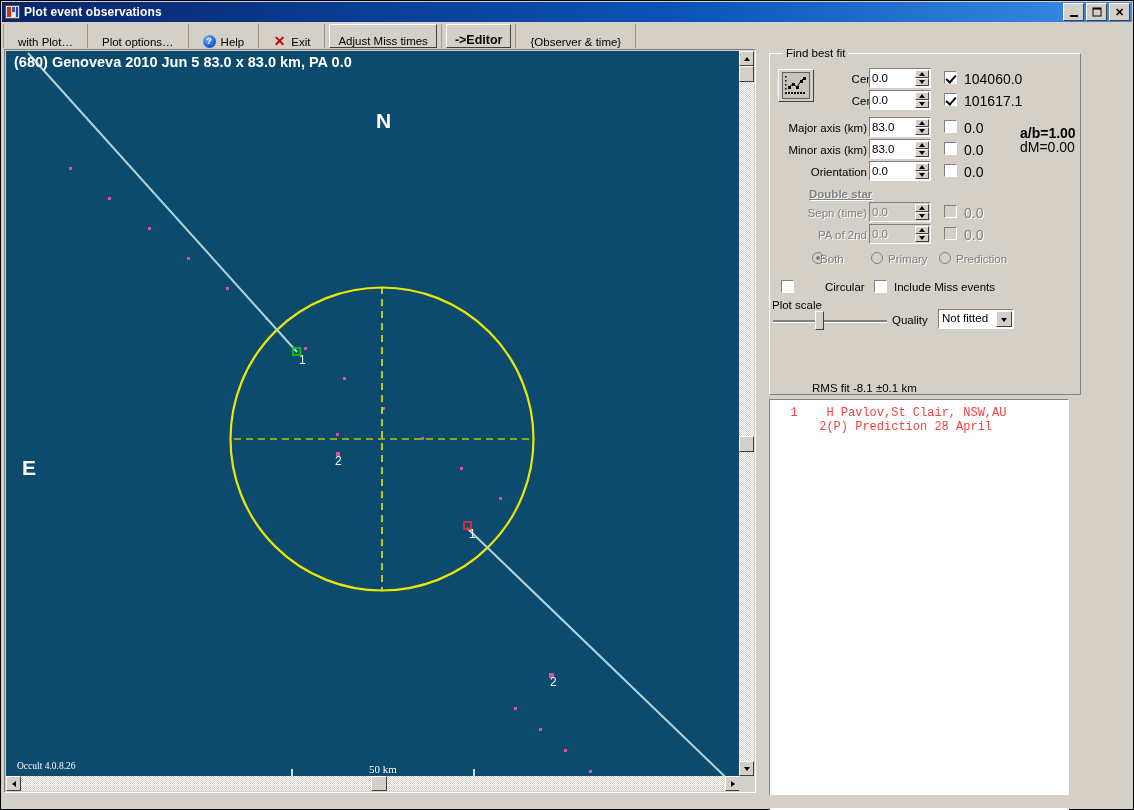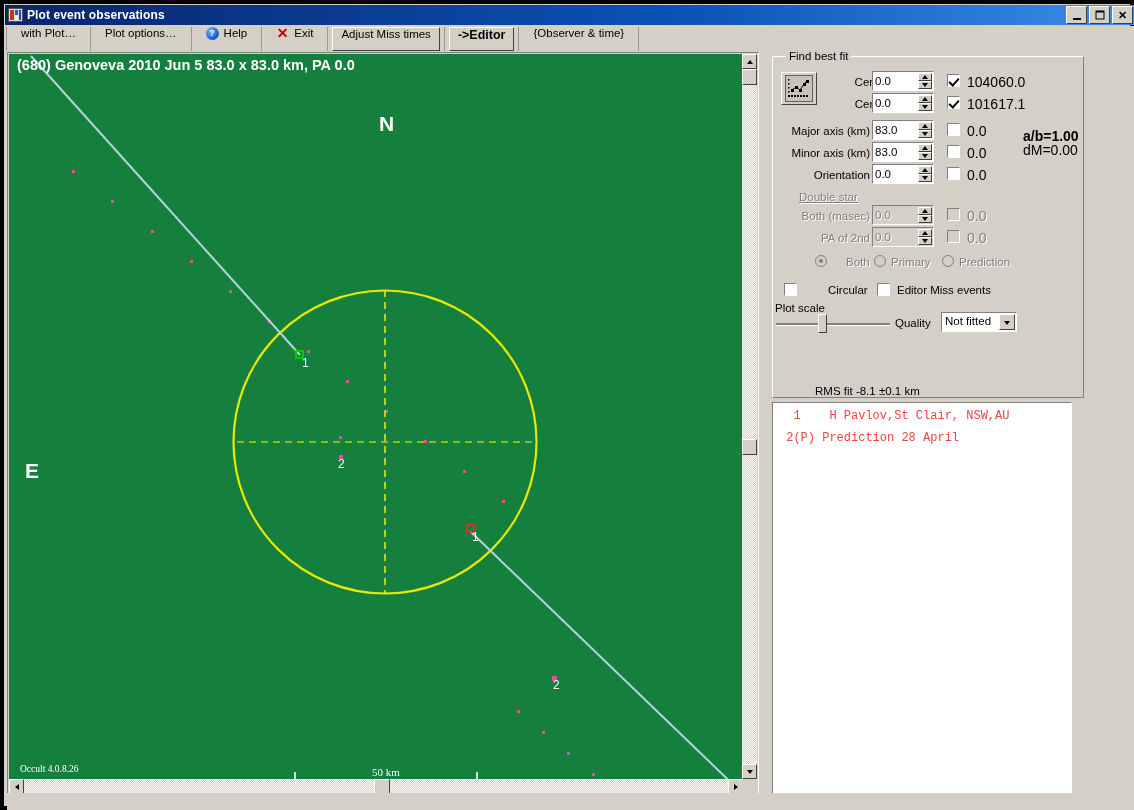--- a/index.html
+++ b/index.html
@@ -1,21 +1,21 @@
 <!DOCTYPE html>
 <html><head>
 <meta charset="utf-8">
 <style>
   html,body{margin:0;padding:0;background:#808080;}
   body{width:1134px;height:810px;overflow:hidden;font-family:"Liberation Sans",sans-serif;}
 
   .win{
     position:absolute;left:0;top:0;width:1134px;height:810px;
     background:#d4d0c8;
-    border:4px solid #000000;
+    border:1px solid #000000;
     box-sizing:border-box;
   }
   
   .titlebar{
     position:absolute;left:1px;top:1px;width:1130px;height:20px;
     background:linear-gradient(to right,#0a246a 0%,#0a53b8 60%,#3a8ee6 100%);
     display:flex;align-items:center;
   }
   .title-icon{
     width:15px;height:14px;margin-left:3px;margin-right:4px;
@@ -40,21 +40,21 @@
   .clo .g{font-size:11px;font-weight:bold;line-height:10px;color:#000;}
 
   
   .toolbar{
     position:absolute;left:1px;top:22px;width:1130px;height:26px;
     background:#d4d0c8;
     display:flex;align-items:center;
   }
   .tb-sep{width:1px;height:24px;background:#9a968e;margin:0 1px;}
   .tb-item{
-    height:24px;display:flex;align-items:flex-start;padding:0 13px;
+    height:24px;display:flex;align-items:flex-end;padding:0 13px;
     font-size:11.5px;color:#000;white-space:nowrap;
   }
   .tb-item.raised{
     border-top:1px solid #fff;border-left:1px solid #fff;
     border-right:1px solid #404040;border-bottom:1px solid #404040;
     height:22px;margin:0 3px;padding:0 8px;
   }
   .tb-item.editor{font-weight:bold;font-size:12.5px;}
   .help-ico{
     width:13px;height:13px;border-radius:50%;
@@ -70,21 +70,21 @@
   
   .plotwrap{
     position:absolute;left:3px;top:48px;width:752px;height:744px;
     background:#d4d0c8;
     border-top:1px solid #808080;border-left:1px solid #808080;
     border-right:1px solid #fff;border-bottom:1px solid #fff;
     box-sizing:border-box;
   }
   .plot{
     position:absolute;left:1px;top:1px;width:734px;height:725px;
-    background:#15803d;overflow:hidden;
+    background:#0c4a6e;overflow:hidden;
   }
   .plot svg{position:absolute;left:0;top:0;}
   .ptxt{position:absolute;color:#fff;font-family:"Liberation Sans",sans-serif;}
   .t1{left:8px;top:3px;font-size:14.5px;font-weight:bold;white-space:nowrap;}
   .t2{left:8px;top:22px;font-size:14.5px;font-weight:bold;white-space:nowrap;}
   .nlbl{left:370px;top:58px;font-size:21px;font-weight:bold;}
   .elbl{left:16px;top:405px;font-size:21px;font-weight:bold;}
   .occ{left:11px;top:710px;font-size:9.5px;font-family:"Liberation Serif",serif;}
   .sclbl{left:285px;top:712px;width:184px;text-align:center;font-size:11px;font-family:"Liberation Serif",serif;}
   .ptlabel{position:absolute;color:#fff;font-size:12px;font-family:"Liberation Sans",sans-serif;}
@@ -463,23 +463,23 @@
       <div class="dbtn">
           <span class="sb-arrow dn"></span>
         </div>
     </div>
     <div class="cbx" style="left:183px;top:115px;"></div>
     <div class="val" style="left:203px;top:115px;">0.0</div>
 
     <div class="val" style="left:259px;top:76px;font-weight:bold;">a/b=1.00</div>
     <div class="val" style="left:259px;top:90px;">dM=0.00</div>
 
-    <div class="dstar" style="left:35px;top:139px;">Double star</div>
-
-    <div class="lbl dis" style="left:26px;top:158px;width:80px;">Both (masec)</div>
+    <div class="dstar" style="left:48px;top:139px;font-weight:bold;">Double star</div>
+
+    <div class="lbl dis" style="left:26px;top:158px;width:80px;">Sepn (time)</div>
     <div class="spin dis" style="left:108px;top:153px;">
       <input type="text" readonly="" disabled="" value="0.0" style="">
       <div class="ubtn">
           <span class="sb-arrow up"></span>
         </div>
       <div class="dbtn">
           <span class="sb-arrow dn"></span>
         </div>
     </div>
     <div class="cbx dis" style="left:183px;top:156px;"></div>
@@ -492,44 +492,44 @@
           <span class="sb-arrow up"></span>
         </div>
       <div class="dbtn">
           <span class="sb-arrow dn"></span>
         </div>
     </div>
     <div class="cbx dis" style="left:183px;top:178px;"></div>
     <div class="val dis" style="left:203px;top:178px;">0.0</div>
 
     <div class="radio on" style="left:51px;top:203px;"></div>
-    <div class="lbl dis" style="left:82px;top:204px;text-align:left;">Both</div>
+    <div class="lbl dis" style="left:59px;top:204px;text-align:left;">Both</div>
     <div class="radio" style="left:110px;top:203px;"></div>
     <div class="lbl dis" style="left:127px;top:204px;text-align:left;">Primary</div>
     <div class="radio" style="left:178px;top:203px;"></div>
     <div class="lbl dis" style="left:195px;top:204px;text-align:left;">Prediction</div>
 
     <div class="cbx" style="left:20px;top:231px;"></div>
     <div class="lbl" style="left:40px;top:232px;text-align:left;margin-left:24px;">Circular</div>
     <div class="cbx" style="left:113px;top:231px;"></div>
-    <div class="lbl" style="left:133px;top:232px;text-align:left;">Editor Miss events</div>
+    <div class="lbl" style="left:133px;top:232px;text-align:left;">Include Miss events</div>
 
     <div class="lbl" style="left:11px;top:250px;text-align:left;">Plot scale</div>
     <div class="slider-track" style="left:12px;top:271px;width:114px;"></div>
     <div class="slider-thumb" style="left:54px;top:262px;"></div>
 
     <div class="lbl" style="left:131px;top:265px;text-align:left;">Quality</div>
     <div class="combo" style="left:177px;top:260px;">
       <span>Not fitted</span>
       <div class="arrowbox"></div>
     </div>
 
     <div class="rms">RMS fit -8.1 ±0.1 km</div>
 
     <div class="listbox">
       <div class="ln" style="top:6px;">  1    H Pavlov,St Clair, NSW,AU</div>
-      <div class="ln" style="top:28px;"> 2(P) Prediction 28 April</div>
+      <div class="ln" style="top:20px;margin-left:36px;"> 2(P) Prediction 28 April</div>
     </div>
   </div>
 
   <div class="botscroll"></div>
   <div class="statusbar"></div>
 </div>
 
 </body></html>

